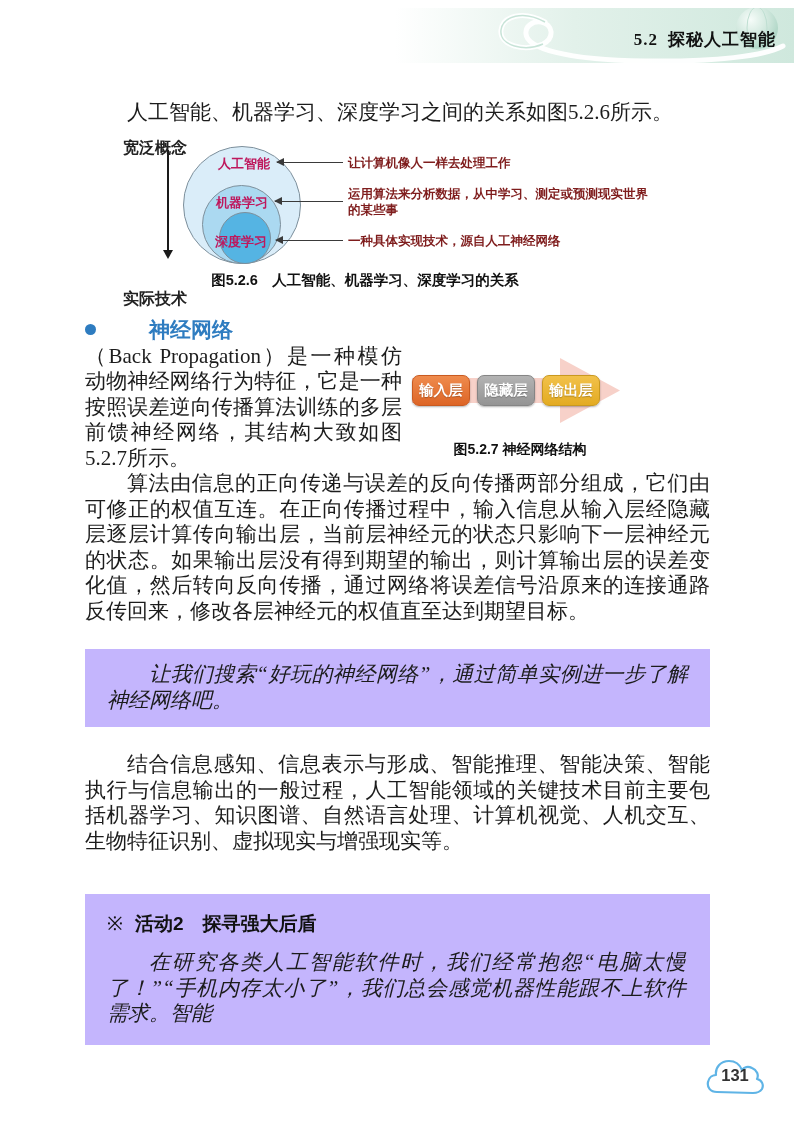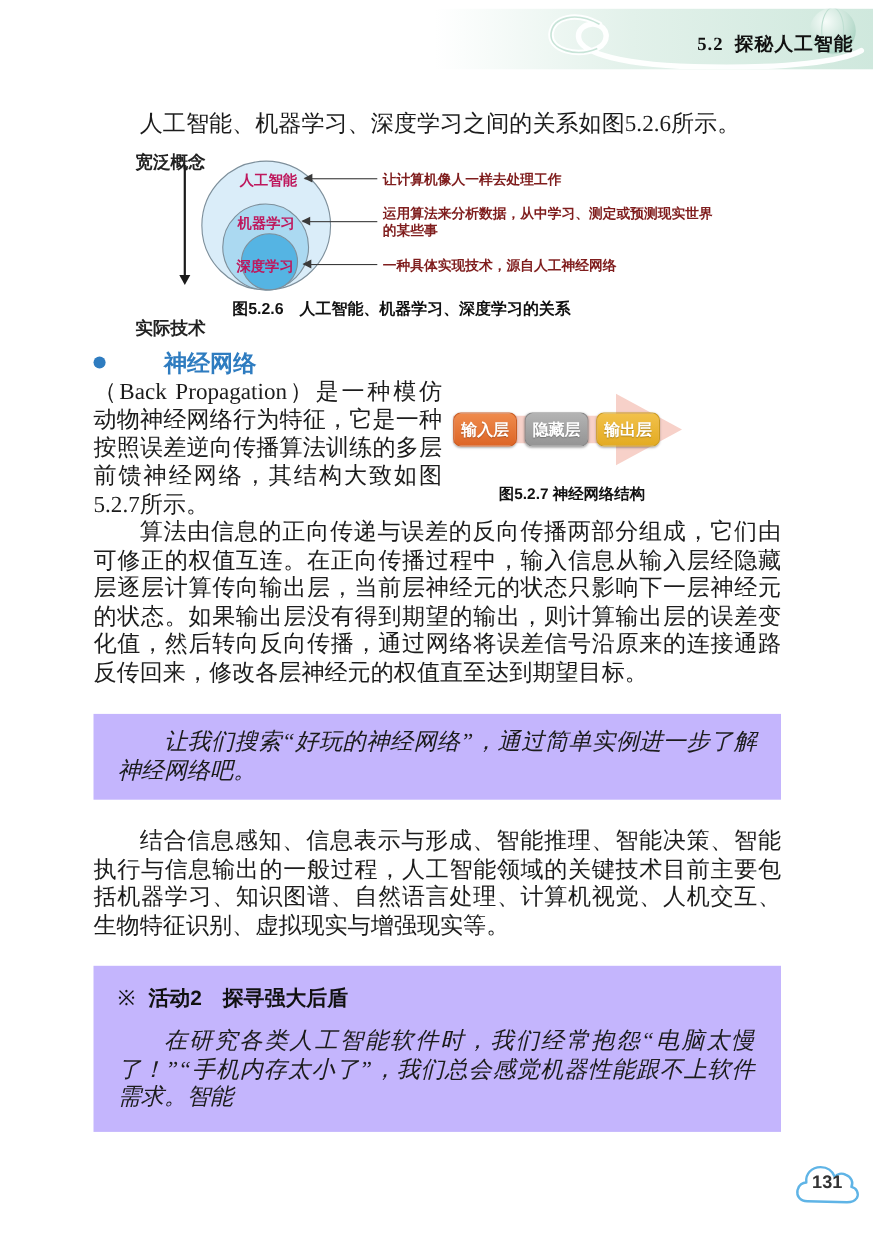--- a/index.html
+++ b/index.html
@@ -68,29 +68,29 @@
   }
   .layer-input  { left:2px;   background:linear-gradient(#ef8b4d,#dd6526); border:1px solid #c95a20; }
   .layer-hidden { left:67px;  background:linear-gradient(#b3b3b3,#949494); border:1px solid #858585; }
   .layer-output { left:132px; background:linear-gradient(#f2c14a,#e3ab22); border:1px solid #c9991f; }
   .fig527-caption { margin-top:8px; width:220px; text-align:center;
     font-family:"Liberation Sans",sans-serif; font-weight:bold; font-size:14px; color:#111; }
 
   
   .tint-box { background:#c4b5fd; padding:13px 22px 14px 22px; margin-top:25px; }
   .kai { font-style:italic; }
-  .activity-box { margin-top:24px; padding:16px 24px 18px 22px; }
+  .activity-box { margin-top:40px; padding:16px 24px 18px 22px; }
   .activity-title { font-size:19px; font-weight:bold; margin-bottom:13px; text-indent:0;
     font-family:"Liberation Sans",sans-serif; color:#111; }
   .activity-title .marker { margin-right:12px; font-weight:normal; }
 
   .p-gap { margin-top:25px; }
 
   
-  .page-cloud { position:absolute; left:720px; top:1052px; width:64px; height:48px; }
+  .page-cloud { position:absolute; left:703px; top:1052px; width:64px; height:48px; }
   .page-cloud svg { position:absolute; left:0; top:0; }
   .page-num { position:absolute; left:0; top:14px; width:64px; text-align:center;
     font-size:16.5px; font-weight:bold; color:#333; font-family:"Liberation Sans",sans-serif; }
 
   .clearfix::after { content:""; display:block; clear:both; }
 </style>
 </head>
 <body>
 
 <div class="banner">

